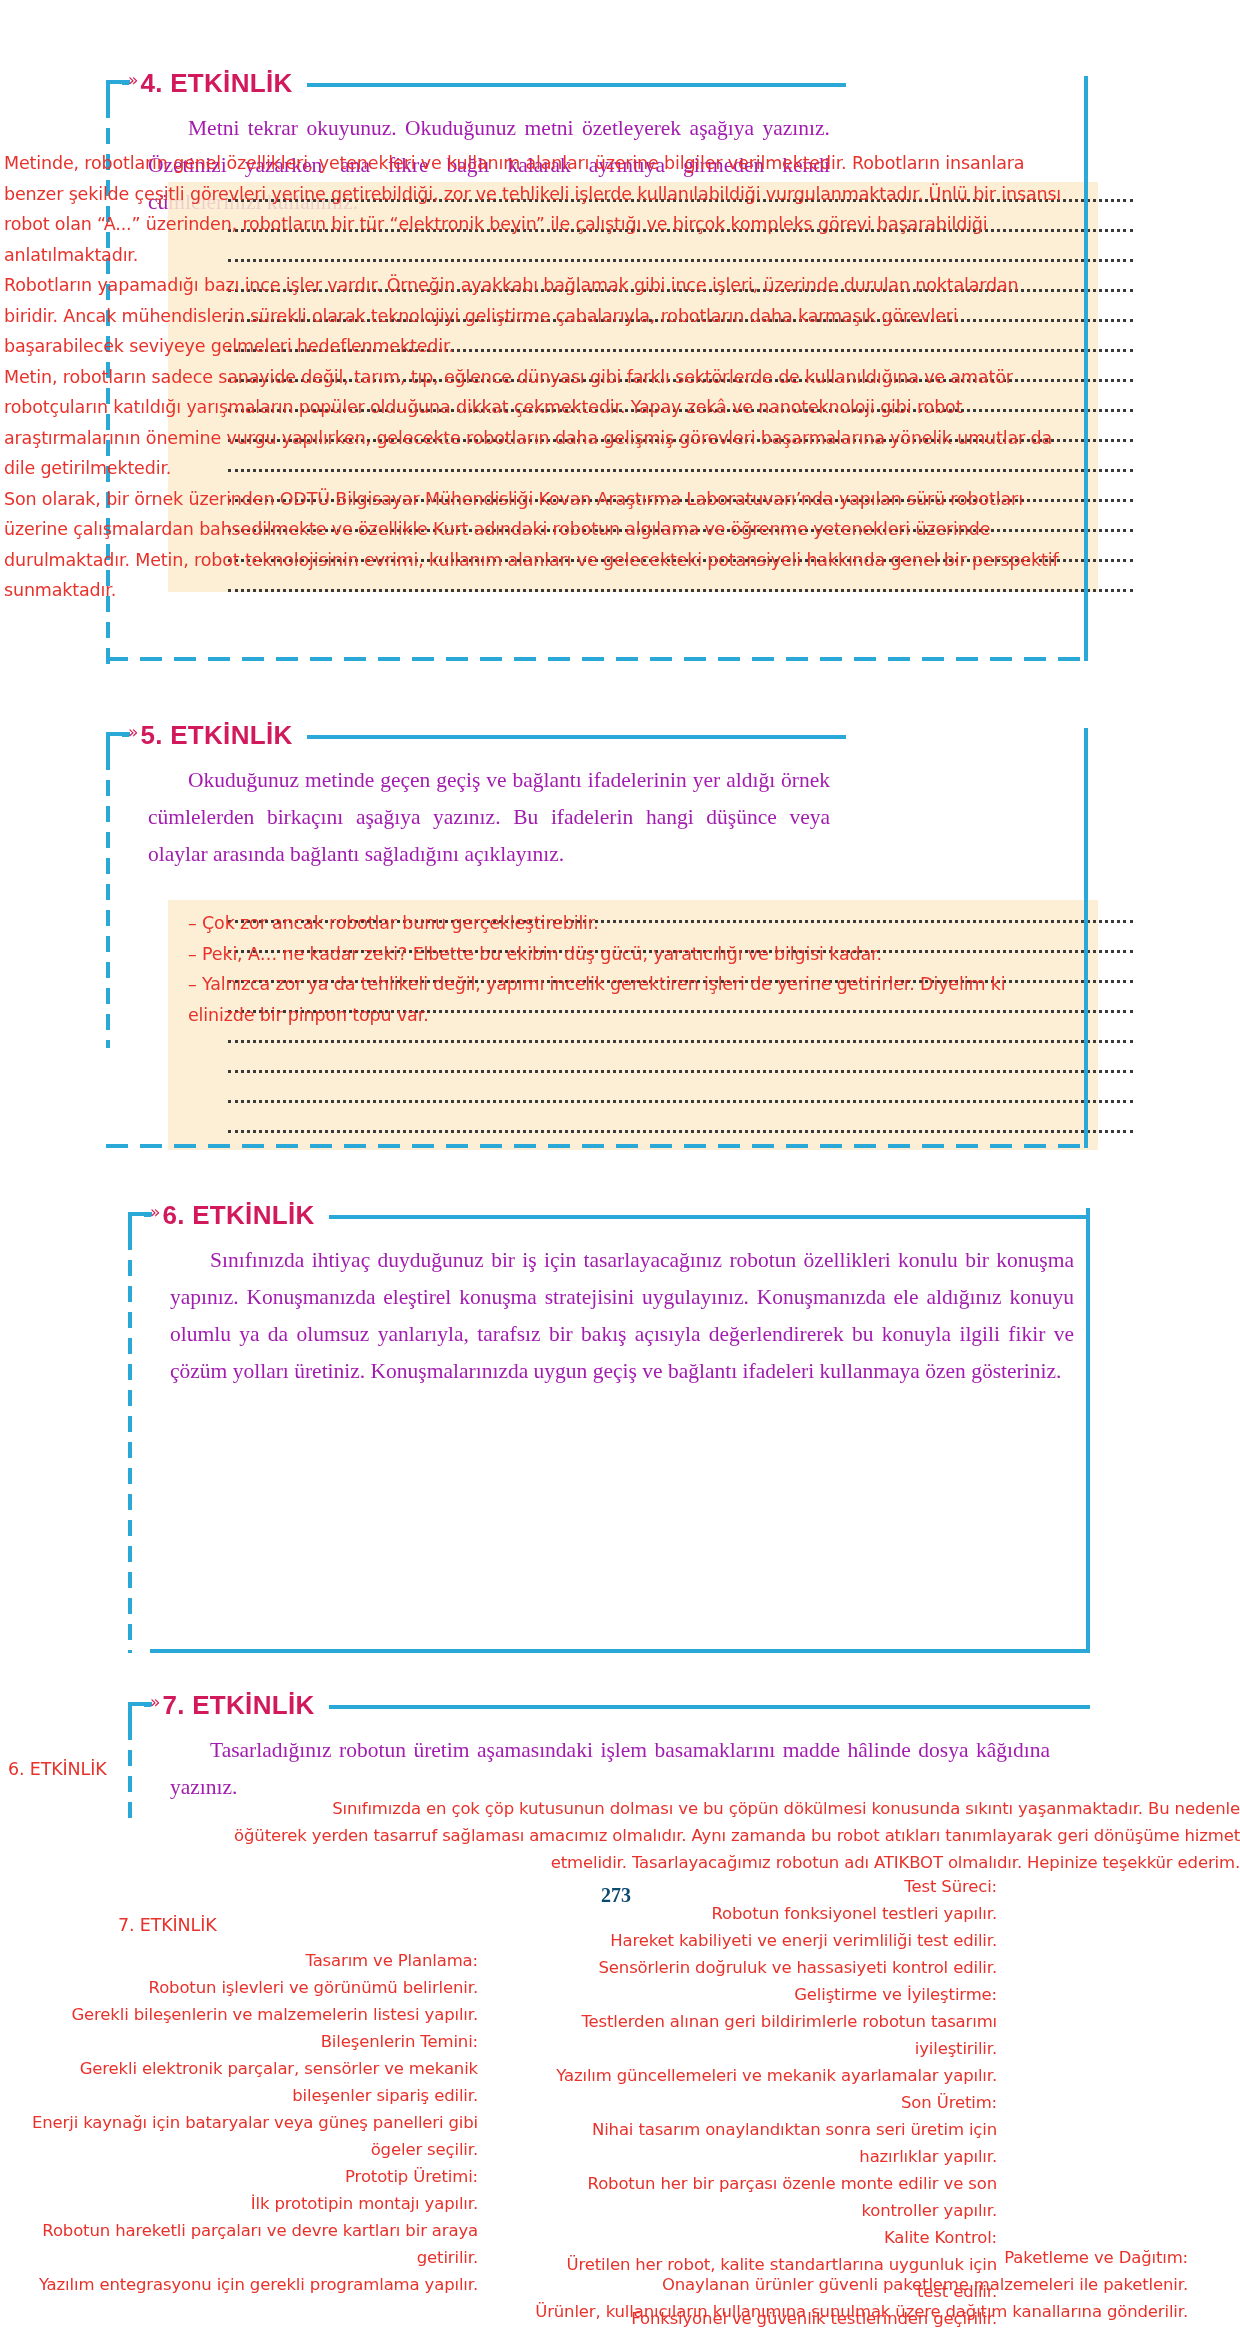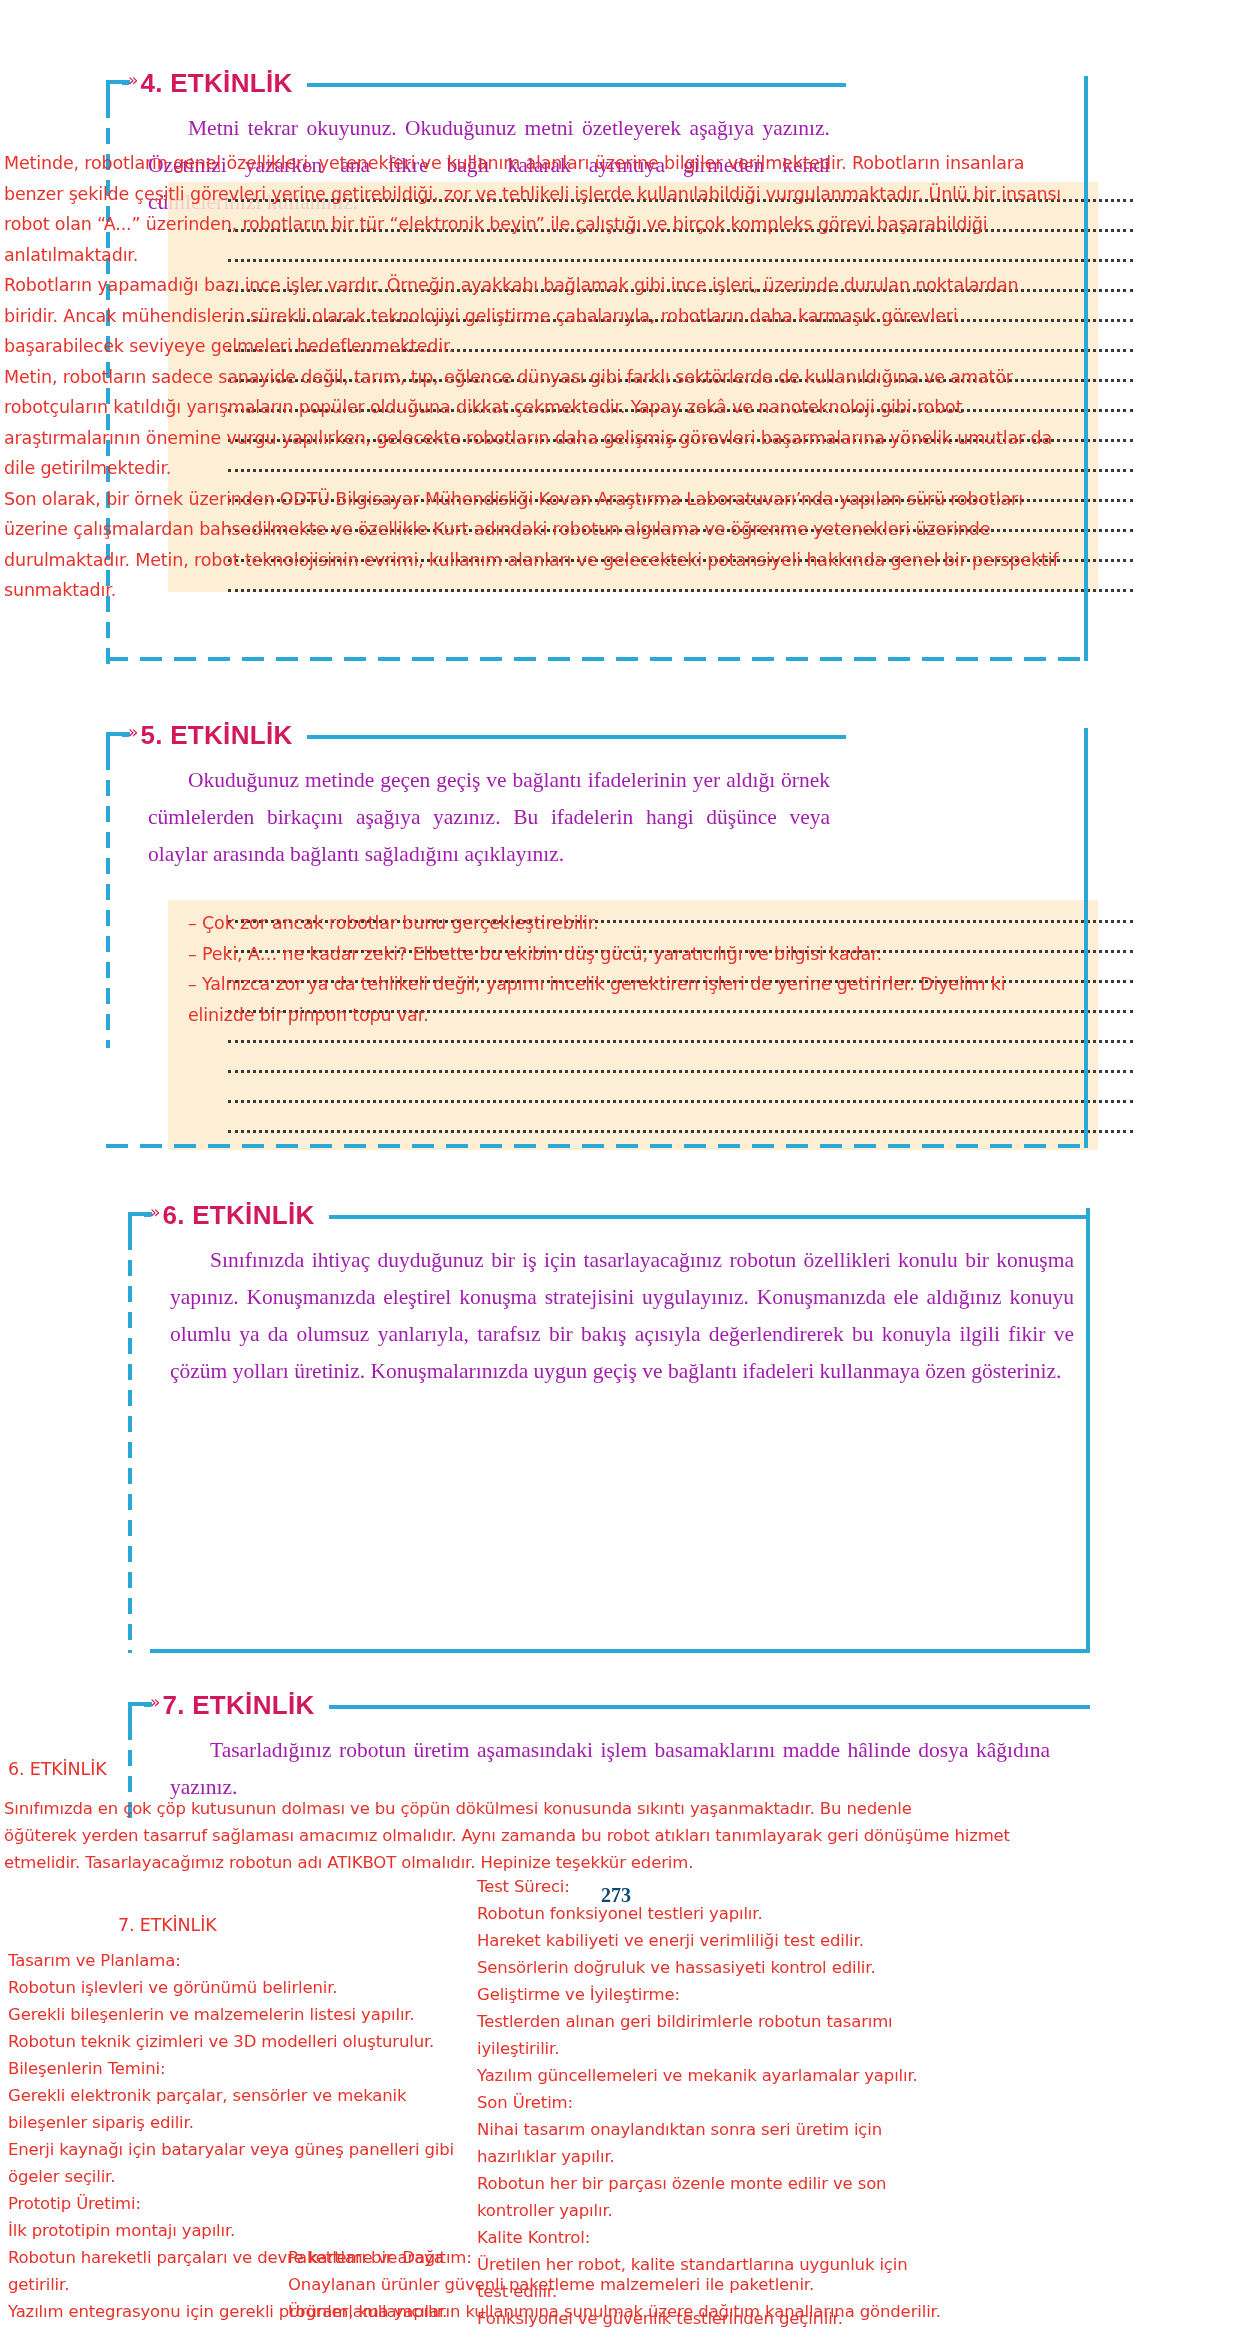--- a/index.html
+++ b/index.html
@@ -61,21 +61,21 @@
 
   
   .ink{
     position:absolute;
     color:#e8312a;
     font-family:"DejaVu Sans",sans-serif;
     font-size:17.5px;
     line-height:30.5px;
     letter-spacing:-.15px;
   }
-  .ink.small{font-size:16.5px;line-height:27px;}
+  .ink.small{font-size:16.5px;line-height:27px;text-align:right;}
 
   .tintbox{
     position:absolute;background:#fbeccf;opacity:.85;
   }
 
   .pagenum{
     position:absolute;font-family:"Liberation Serif",serif;font-size:20px;
     color:#0c4a6e;font-weight:bold;
   }
 
@@ -219,21 +219,20 @@
 <div class="pagenum" style="left:601px;top:1884px;">273</div>
 
 <div class="ink" style="left:118px;top:1910px;width:200px;">
   <span class="ink-head">7. ETKİNLİK</span>
 </div>
 
 <div class="ink small" style="left:8px;top:1947px;width:470px;">
   <div>Tasarım ve Planlama:</div>
   <div>Robotun işlevleri ve görünümü belirlenir.</div>
   <div>Gerekli bileşenlerin ve malzemelerin listesi yapılır.</div>
-  <div>Robotun teknik çizimleri ve 3D modelleri oluşturulur.</div>
   <div>Bileşenlerin Temini:</div>
   <div>Gerekli elektronik parçalar, sensörler ve mekanik bileşenler sipariş edilir.</div>
   <div>Enerji kaynağı için bataryalar veya güneş panelleri gibi ögeler seçilir.</div>
   <div>Prototip Üretimi:</div>
   <div>İlk prototipin montajı yapılır.</div>
   <div>Robotun hareketli parçaları ve devre kartları bir araya getirilir.</div>
   <div>Yazılım entegrasyonu için gerekli programlama yapılır.</div>
 </div>
 
 <div class="ink small" style="left:477px;top:1873px;width:520px;">

